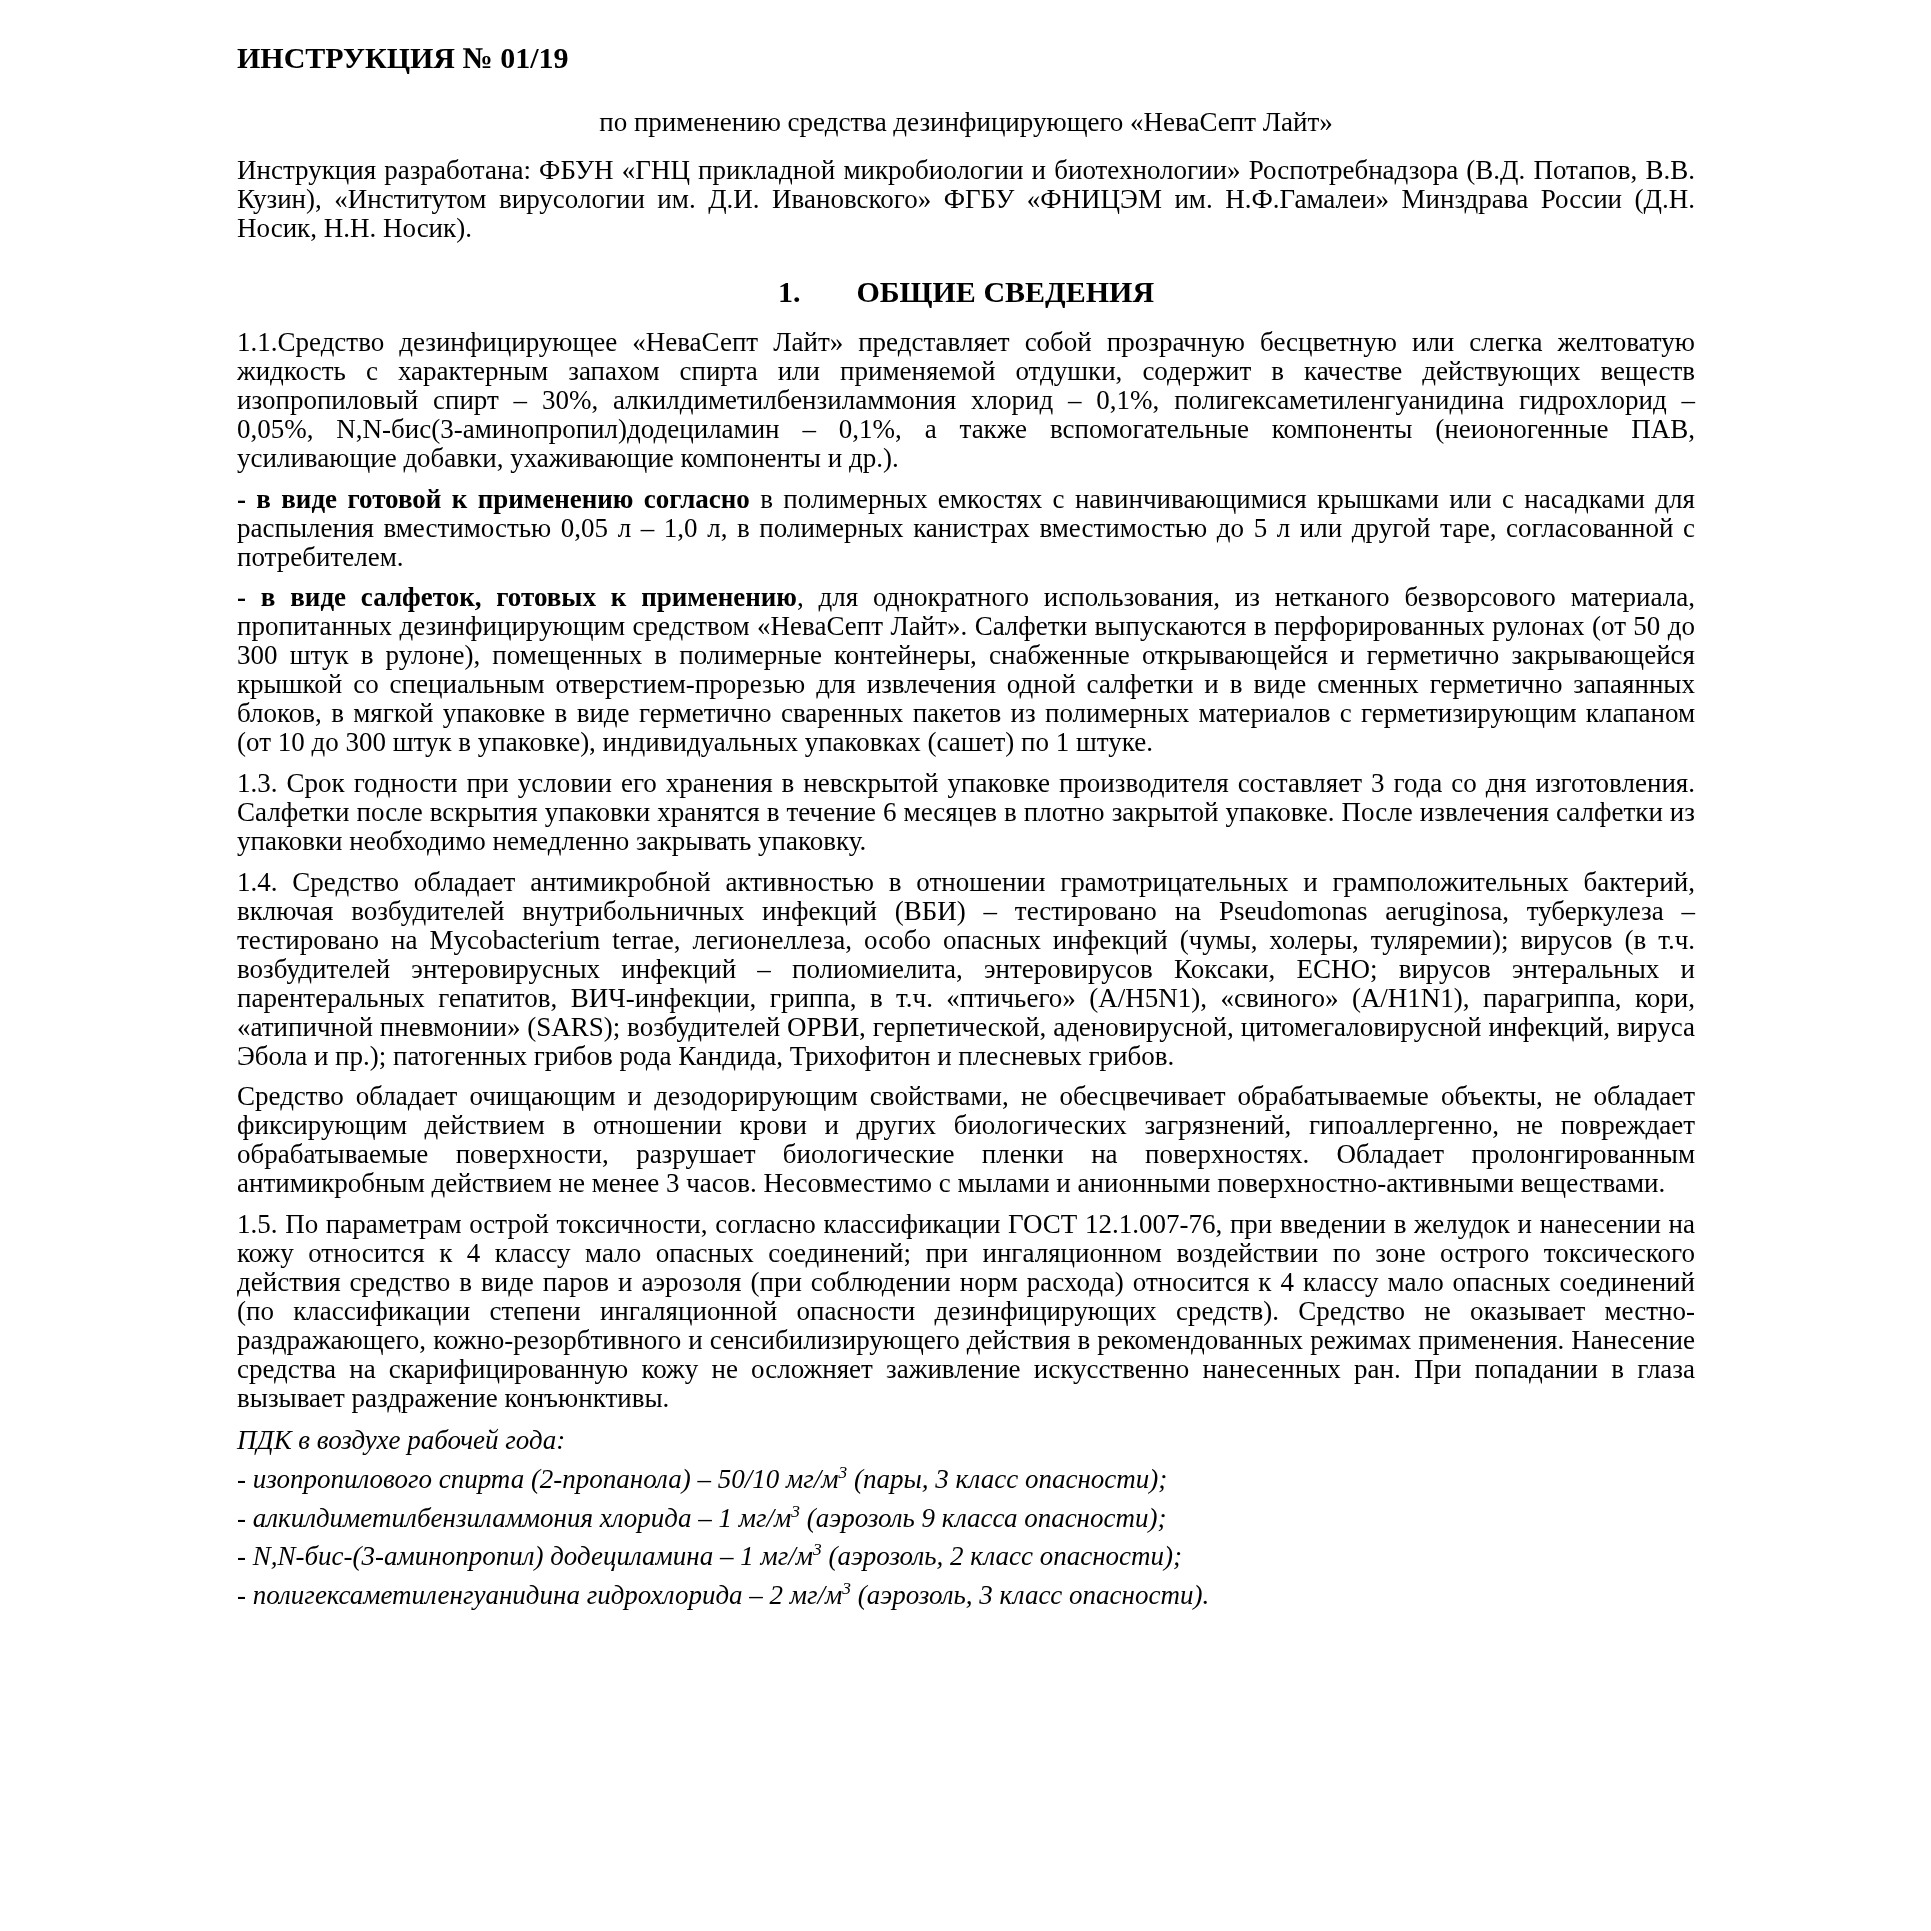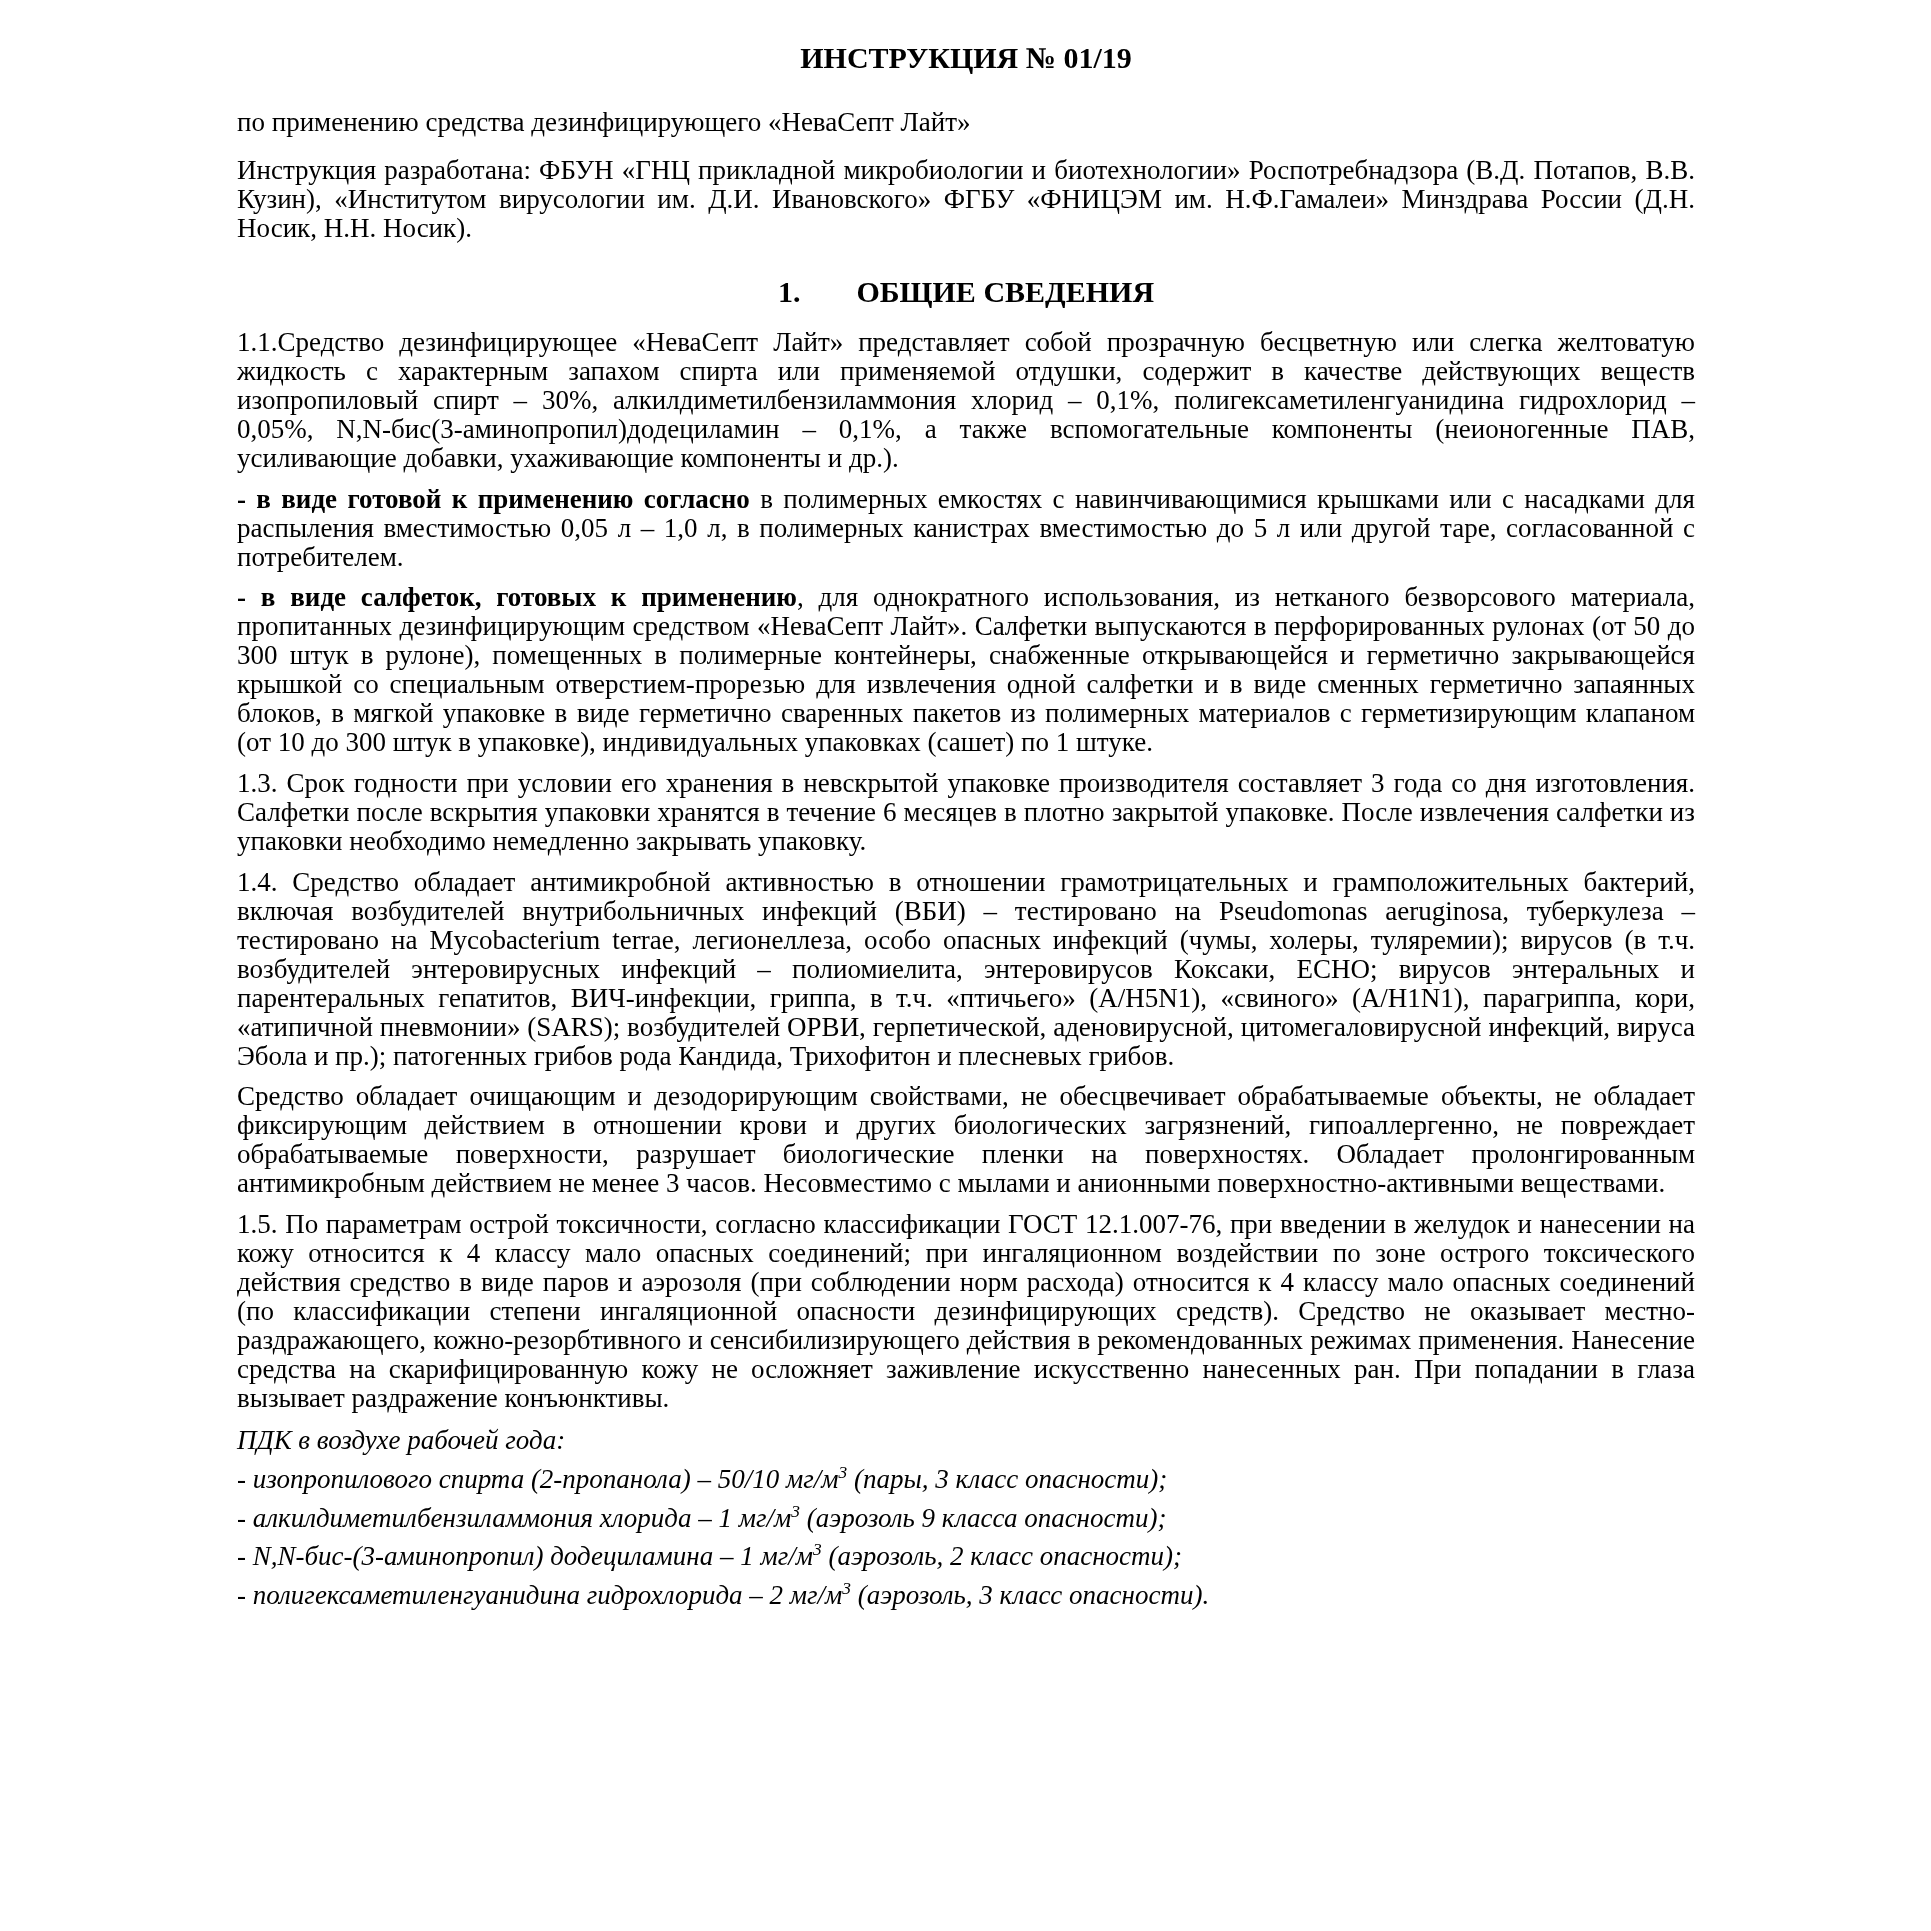--- a/index.html
+++ b/index.html
@@ -14,27 +14,27 @@
     background: #ffffff;
     color: #000000;
     font-family: "Liberation Serif", serif;
     box-sizing: border-box;
     padding: 42px 236px 0 237px;
     overflow: hidden;
   }
   .doc-title {
     font-size: 30px;
     font-weight: bold;
-    text-align: center;
     margin: 0 0 35px 0;
     line-height: 31px;
   }
   .doc-subtitle {
     font-size: 27px;
     font-weight: normal;
+    text-align: center;
     margin: 0 0 19.3px 0;
     line-height: 29px;
   }
   p.body {
     font-size: 27px;
     line-height: 29px;
     text-align: justify;
     margin: 0 0 11.6px 0;
   }
   .section-heading {

